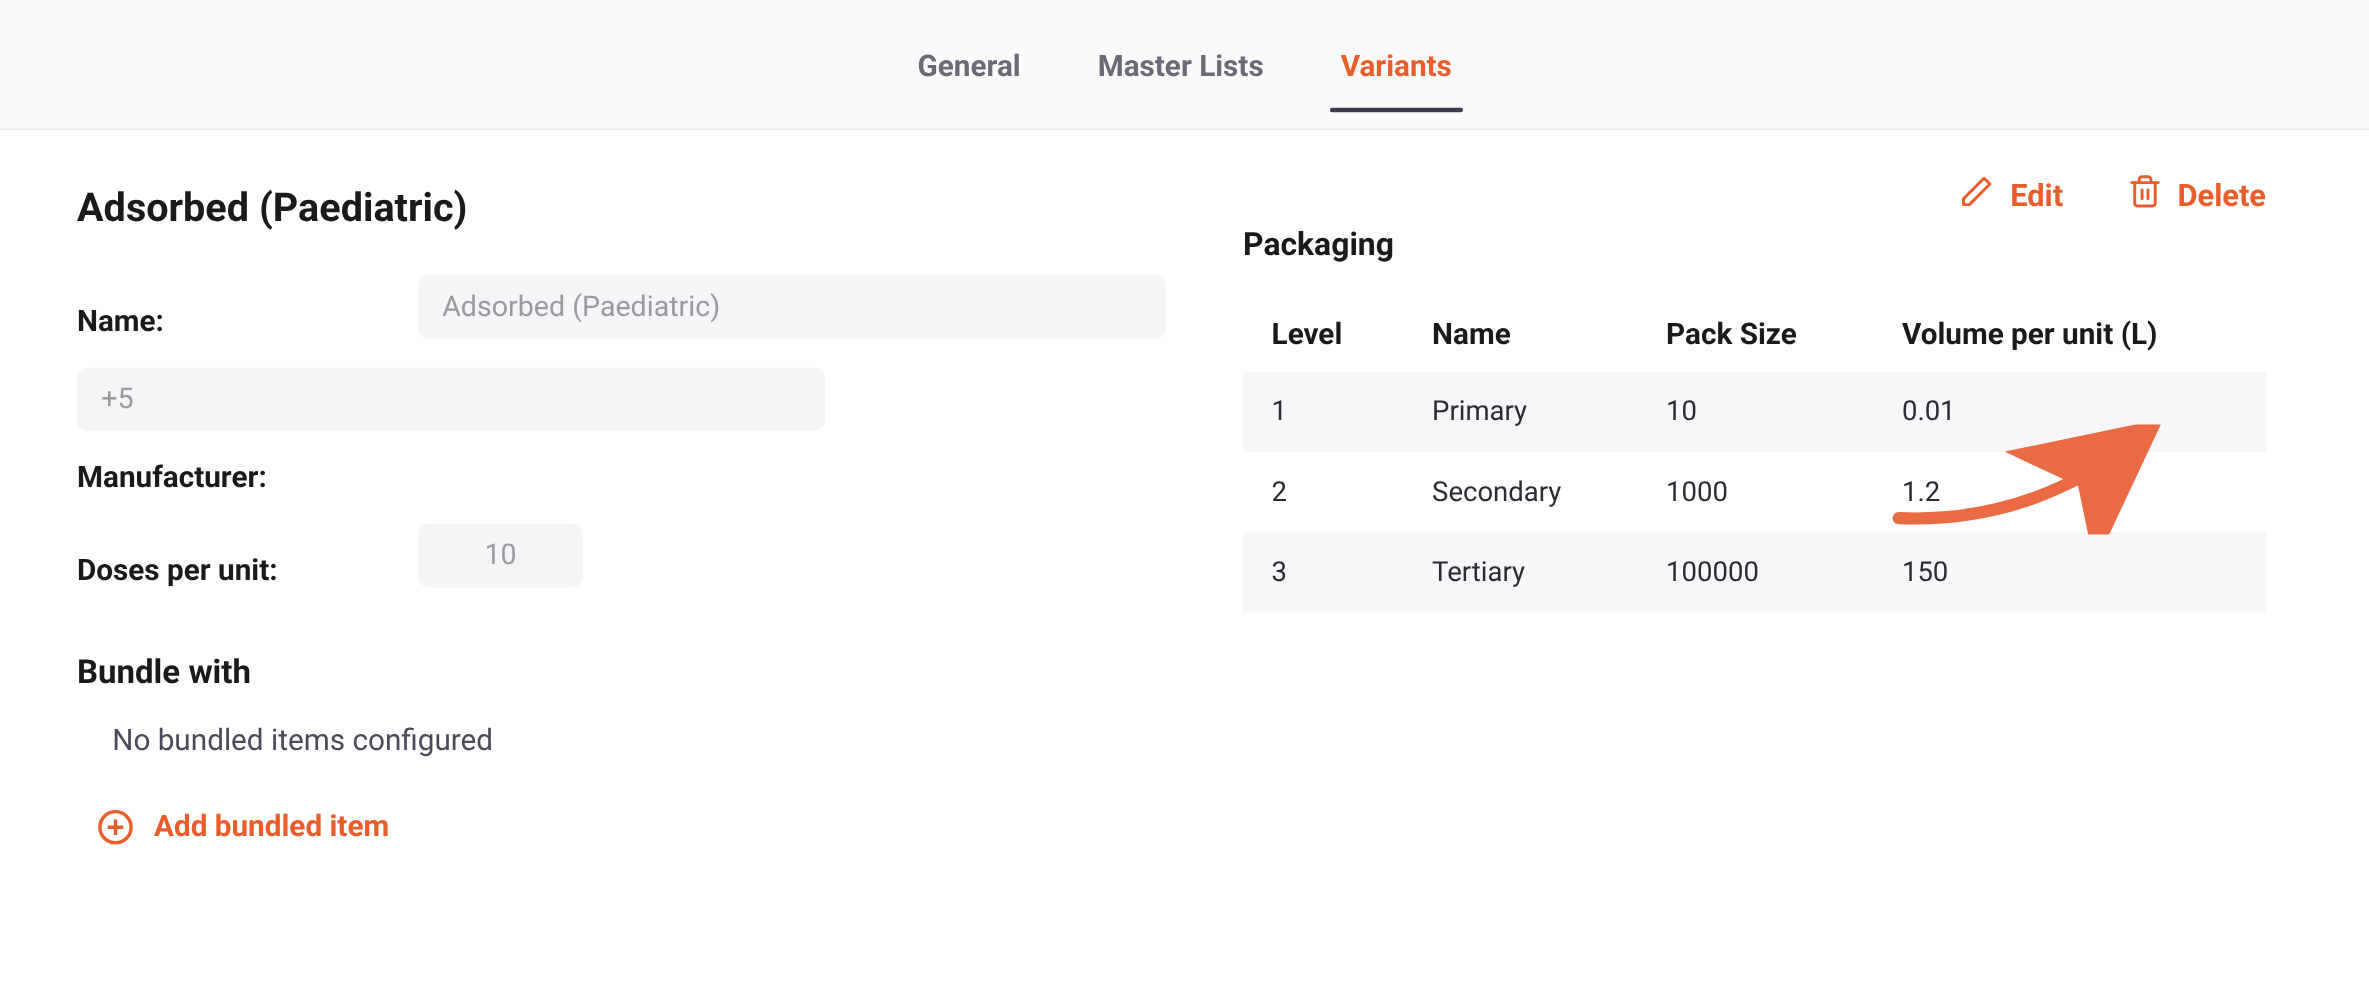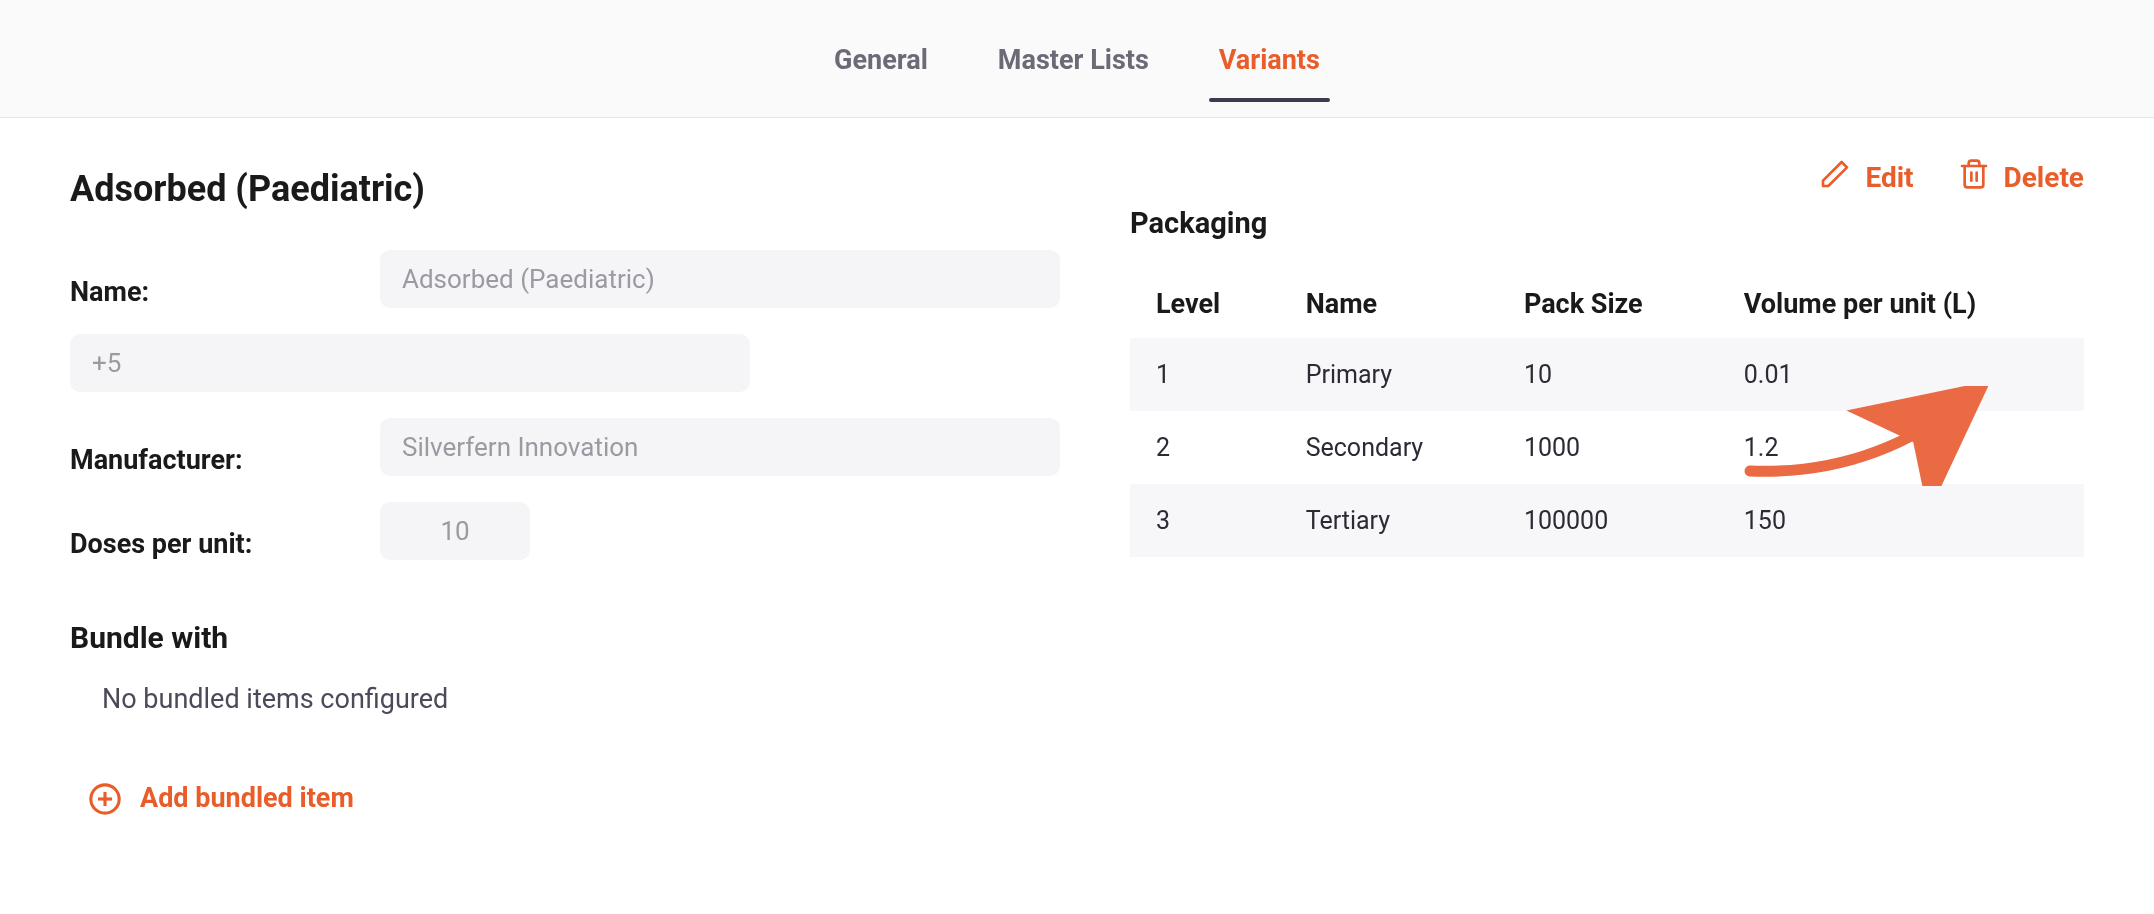--- a/index.html
+++ b/index.html
@@ -40,21 +40,21 @@
     position: absolute;
     left: -10px;
     right: -10px;
     bottom: 0;
     height: 4px;
     background: #3c3c50;
     border-radius: 2px;
   }
   .content {
     display: flex;
-    padding: 50px 70px 40px 70px;
+    padding: 50px 94px 40px 70px;
     gap: 40px;
   }
   .left-col {
     flex: 0 0 1020px;
   }
   .right-col {
     flex: 1;
     position: relative;
   }
   .page-title {
@@ -93,38 +93,38 @@
     font-size: 30px;
     font-weight: 700;
     color: #1a1a1a;
     margin-top: 60px;
     margin-bottom: 28px;
   }
   .bundle-empty {
     font-size: 27px;
     color: #4a4a5a;
     margin-left: 32px;
-    margin-bottom: 67px;
+    margin-bottom: 46px;
   }
   .add-bundle {
     display: inline-flex;
     gap: 18px;
     color: #e95d2a;
     font-size: 27px;
     font-weight: 700;
     cursor: pointer;
     margin-left: 18px;
   }
   .add-bundle svg { width: 34px; height: 34px; }
   .actions {
     position: absolute;
     top: -10px;
     right: 0;
     display: flex;
-    gap: 44px;
+    gap: 58px;
   }
   .action-btn {
     display: inline-flex;
     align-items: center;
     gap: 14px;
     color: #e95d2a;
     font-size: 28px;
     font-weight: 700;
     cursor: pointer;
   }
@@ -181,21 +181,20 @@
       <div class="form-label">Name:</div>
       <input class="form-input" type="text" readonly="" value="Adsorbed (Paediatric)" style="">
     </div>
 
     <div class="form-row">
       <input class="form-input" type="text" readonly="" value="+5" style="">
     </div>
 
     <div class="form-row">
       <div class="form-label">Manufacturer:</div>
-      <input class="form-input" type="text" readonly="" value="Silverfern Innovation" style="">
     </div>
 
     <div class="form-row">
       <div class="form-label">Doses per unit:</div>
       <input class="form-input narrow" type="text" readonly="" value="10" style="">
     </div>
 
     <h2 class="section-heading">Bundle with</h2>
     <div class="bundle-empty">No bundled items configured</div>
 

